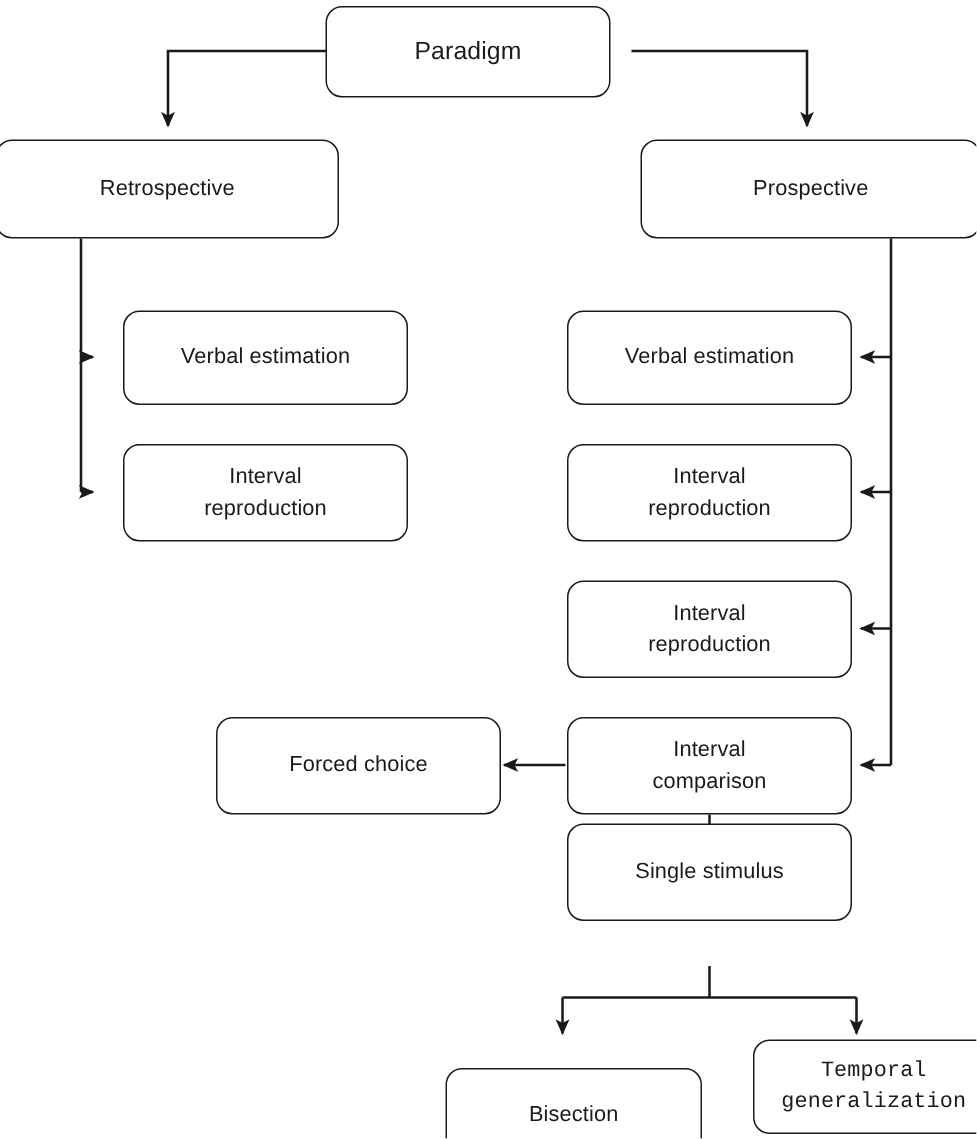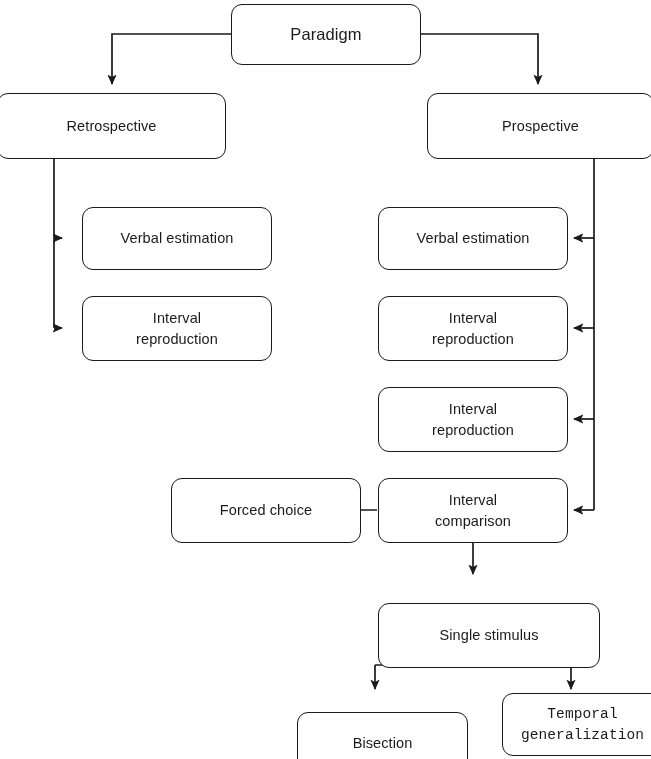--- a/index.html
+++ b/index.html
@@ -78,21 +78,21 @@
 
       <path d="M 473 543 L 473 574" marker-end="url(#arrow)"></path>
 
       <path d="M 473 644 L 473 665"></path>
       <path d="M 375 665 L 571 665"></path>
       <path d="M 375 665 L 375 689" marker-end="url(#arrow)"></path>
       <path d="M 571 665 L 571 689" marker-end="url(#arrow)"></path>
     </g>
   </svg>
 
-  <div class="node big" style="left:231px; top:4px; width:190px; height:61px;">
+  <div class="node big" style="left:217px; top:4px; width:190px; height:61px;">
     <span class="node-label">Paradigm</span>
   </div>
 
   <div class="node" style="left:-3px; top:93px; width:229px; height:66px;">
     <span class="node-label">Retrospective</span>
   </div>
   <div class="node" style="left:427px; top:93px; width:227px; height:66px;">
     <span class="node-label">Prospective</span>
   </div>
 
@@ -113,25 +113,25 @@
   </div>
   <div class="node" style="left:378px; top:387px; width:190px; height:65px;">
     <span class="node-label">Interval
 reproduction</span>
   </div>
   <div class="node" style="left:378px; top:478px; width:190px; height:65px;">
     <span class="node-label">Interval
 comparison</span>
   </div>
 
-  <div class="node" style="left:144px; top:478px; width:190px; height:65px;margin-left:27px;">
+  <div class="node" style="left:144px; top:478px; width:190px; height:65px;">
     <span class="node-label">Forced choice</span>
   </div>
 
-  <div class="node" style="left:378px; top:603px; width:222px; height:65px;">
+  <div class="node" style="left:378px; top:549px; width:190px; height:65px;">
     <span class="node-label">Single stimulus</span>
   </div>
 
   <div class="node" style="left:297px; top:693px; width:171px; height:63px;margin-top:19px;">
     <span class="node-label">Bisection</span>
   </div>
   <div class="node" style="left:502px; top:693px; width:161px; height:63px;font-family:Liberation Mono, monospace;">
     <span class="node-label">Temporal
 generalization</span>
   </div>

